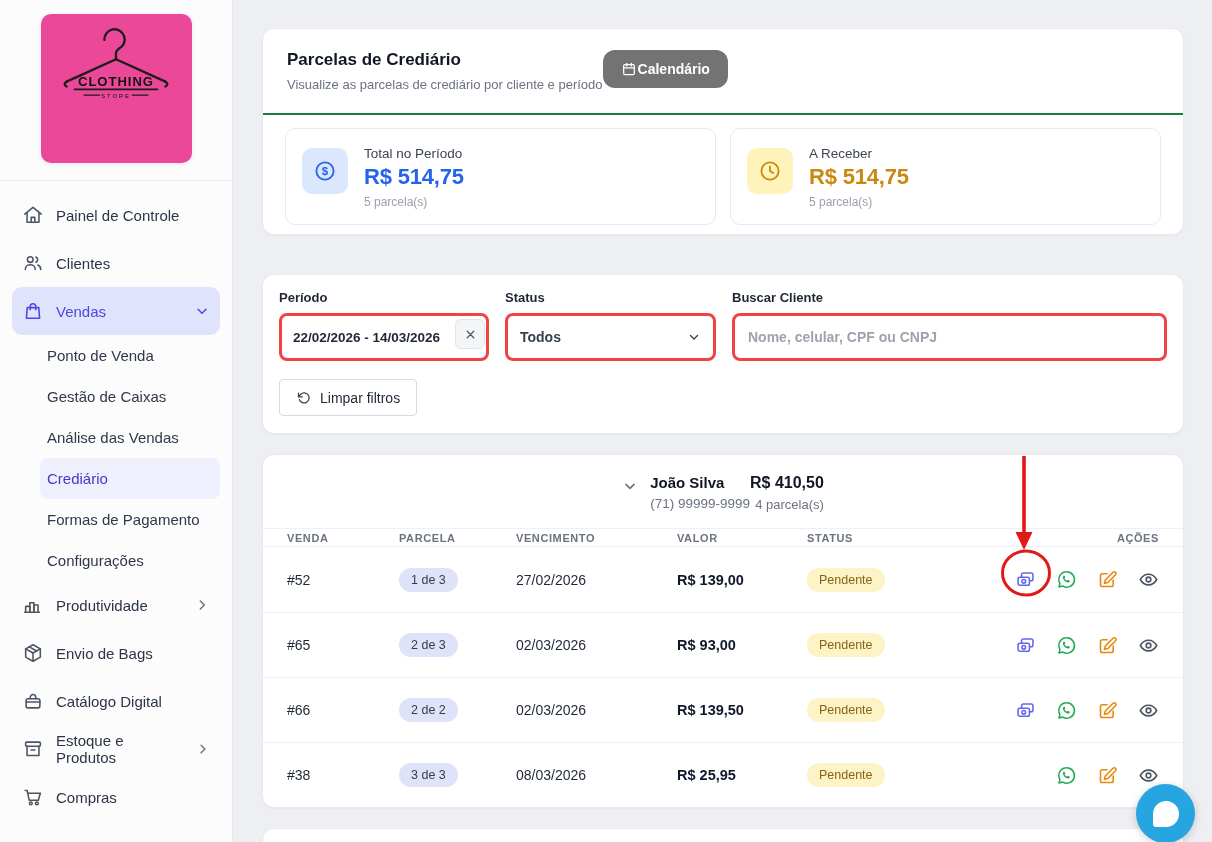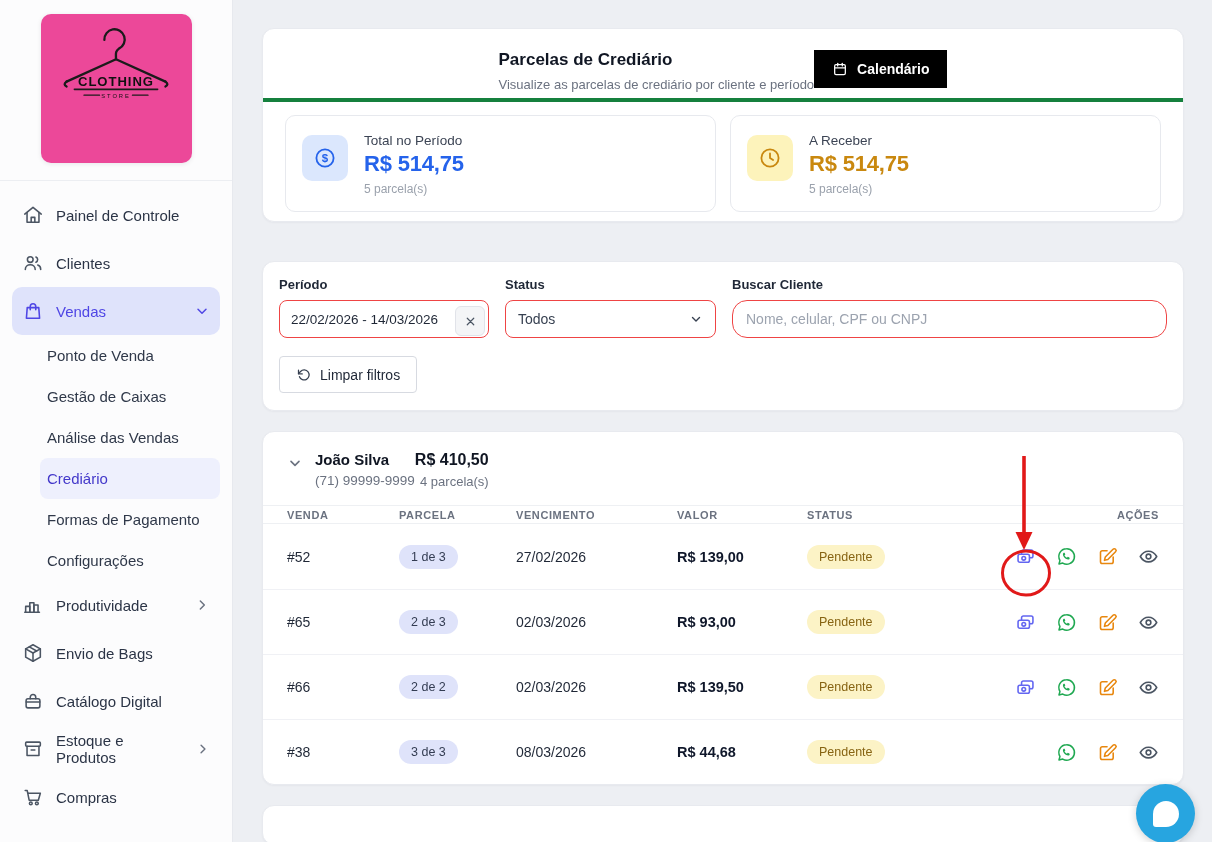--- a/index.html
+++ b/index.html
@@ -44,75 +44,75 @@
   
   .main { position:absolute; left:233px; top:0; width:979px; height:842px; }
   .content { margin:28px 28px 0 29px; width:922px; }
 
   .card {
     background:#fff; border:1px solid #e8eaef; border-radius:12px;
     box-shadow:0 1px 2px rgba(20,24,40,.04);
   }
 
   
-  .header-row { display:flex; align-items:flex-start; justify-content:center; padding:21px 24px 6px; border-bottom:4px solid #15803d; }
+  .header-row { display:flex; align-items:flex-start; justify-content:flex-start; padding:21px 24px 21px; border-bottom:2px solid #15803d; }
   .page-title { font-size:17px; font-weight:700; color:#101623; }
   .page-subtitle { font-size:13px; color:#6b7280; margin-top:7px; }
   .btn-primary {
-    display:flex; align-items:center; gap:9px;
-    background:#000000; color:#fff; border:0; border-radius:0;
+    display:flex; align-items:center; gap:1px;
+    background:#737373; color:#fff; border:0; border-radius:12px;
     padding:0 18px; height:38px; font-size:14px; font-weight:600; cursor:pointer;
     font-family:"Liberation Sans", sans-serif;
   }
   .btn-primary svg { width:16px; height:16px; }
 
   .summary-row { display:flex; gap:14px; padding:13px 22px 9px; }
   .sum-card { flex:1; border:1px solid #e7e9ee; border-radius:10px; padding:15px 16px; display:flex; gap:16px; align-items:flex-start; }
   .sum-icon { width:46px; height:46px; border-radius:10px; display:flex; align-items:center; justify-content:center; margin-top:4px; }
   .sum-icon svg { width:24px; height:24px; }
   .sum-label { font-size:13.5px; color:#3c4454; margin-top:2px; }
   .sum-value { font-size:22px; font-weight:700; margin-top:3px; letter-spacing:-.2px; }
   .sum-count { font-size:12px; color:#9aa1ac; margin-top:5px; }
 
   
   .filters { margin-top:39px; padding:15px 16px 17px; }
   .filter-fields { display:flex; gap:16px; }
   .f-label { font-size:13px; font-weight:700; color:#1f2736; margin-bottom:8px; }
   .f-input {
-    height:38px; border:1px solid #ef4444; border-radius:8px; background:#fff;
-    font-size:14px; color:#1f2736; font-family:"Liberation Sans", sans-serif;
+    height:48px; border:3px solid #ef4444; border-radius:8px; background:#fff;
+    font-size:14px; color:#1f2736; font-family:"Liberation Sans", sans-serif;font-weight:bold;
   }
   .period-box { width:210px; position:relative; }
   .period-input { width:100%; padding:0 40px 0 11px; font-size:13.5px; }
   .clear-x {
     position:absolute; right:4px; top:4px; width:30px; height:30px;
     background:#f4f5f7; border:1px solid #e1e3e9; border-radius:6px;
     display:flex; align-items:center; justify-content:center; cursor:pointer; color:#4b5563;
   }
   .clear-x svg { width:13px; height:13px; }
   .status-box { width:211px; }
   .select {
     display:flex; align-items:center; justify-content:space-between;
     padding:0 12px; cursor:pointer; color:#374151;
   }
   .select svg { width:14px; height:14px; color:#374151; }
   .search-box { flex:1; }
-  .search-input { width:100%; padding:0 13px;border-radius:15px; }
+  .search-input { width:100%; padding:0 13px; }
   .search-input::placeholder { color:#9ca3af; }
   .btn-outline {
     margin-top:18px; display:flex; align-items:center; gap:9px;
     background:#fff; border:1px solid #d7dae1; border-radius:4px;
     height:37px; padding:0 16px; font-size:14px; color:#1f2736; cursor:pointer;
     font-family:"Liberation Sans", sans-serif;
   }
   .btn-outline svg { width:15px; height:15px; color:#374151; }
 
   
   .table-card { margin-top:20px; }
-  .group-header { display:flex; justify-content:flex-start; align-items:flex-start; padding:19px 24px 16px; }
+  .group-header { display:flex; justify-content:center; align-items:flex-start; padding:19px 24px 16px; }
   .gh-left { display:flex; gap:12px; }
   .gh-chev { width:16px; height:16px; color:#6b7280; margin-top:4px; cursor:pointer; }
   .client-name { font-size:15px; font-weight:700; color:#101623; }
   .client-phone { font-size:13.5px; color:#6b7280; margin-top:5px; }
   .gh-right { text-align:right; }
   .client-total { font-size:16px; font-weight:700; color:#101623; }
   .client-count { font-size:13px; color:#6b7280; margin-top:5px; }
 
   .trow {
     display:grid;
@@ -483,21 +483,21 @@
                 <circle cx="12" cy="12" r="2.7"></circle>
               </svg>
             </button>
         </div>
       </div>
 
       <div class="trow drow">
         <div class="c-venda">#38</div>
         <div><span class="pill pill-parcela">3 de 3</span></div>
         <div class="c-date">08/03/2026</div>
-        <div class="c-valor">R$ 44,68</div>
+        <div class="c-valor">R$ 25,95</div>
         <div><span class="pill pill-status">Pendente</span></div>
         <div class="c-actions">
           <button class="act wa">
               <svg viewBox="0 0 24 24" fill="none" stroke="currentColor" stroke-width="1.7" stroke-linejoin="round">
                 <path d="M12 3.2a8.8 8.8 0 0 0-7.5 13.3L3.4 20.6l4.3-1.1A8.8 8.8 0 1 0 12 3.2z"></path>
                 <path d="M9.2 7.7c-.6 0-1.3.8-1.3 1.8 0 2.7 3.2 6 5.9 6 1 0 1.8-.7 1.8-1.3l-.3-1-1.9-.9-.9 1c-1-.3-2.5-1.7-2.8-2.8l1-.9-.9-1.9h-.6z" fill="currentColor" stroke="none"></path>
               </svg>
             </button>
           <button class="act edit">
               <svg viewBox="0 0 24 24" fill="none" stroke="currentColor" stroke-width="1.8" stroke-linecap="round" stroke-linejoin="round">

